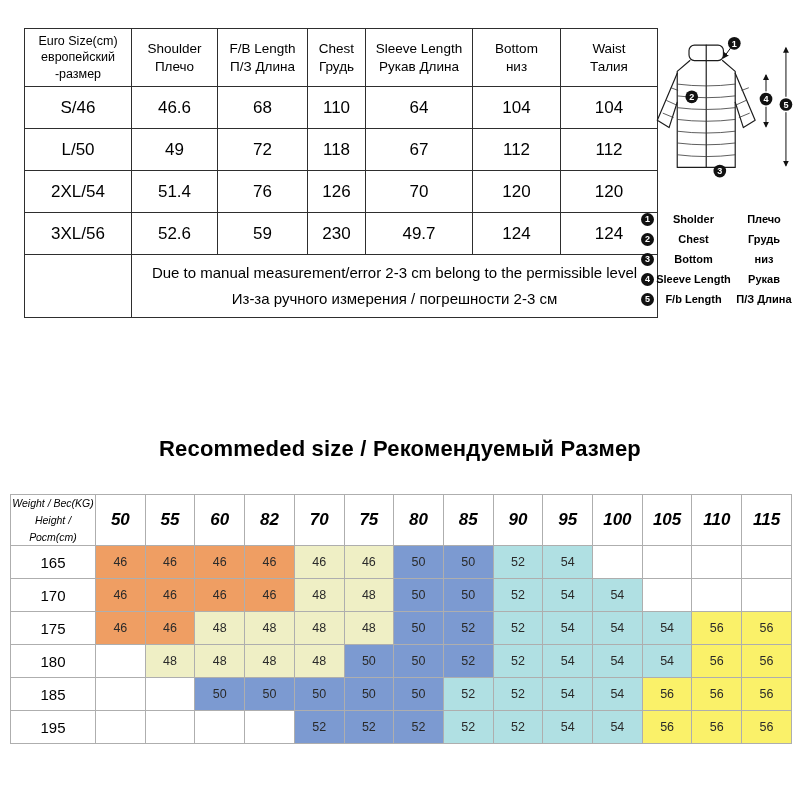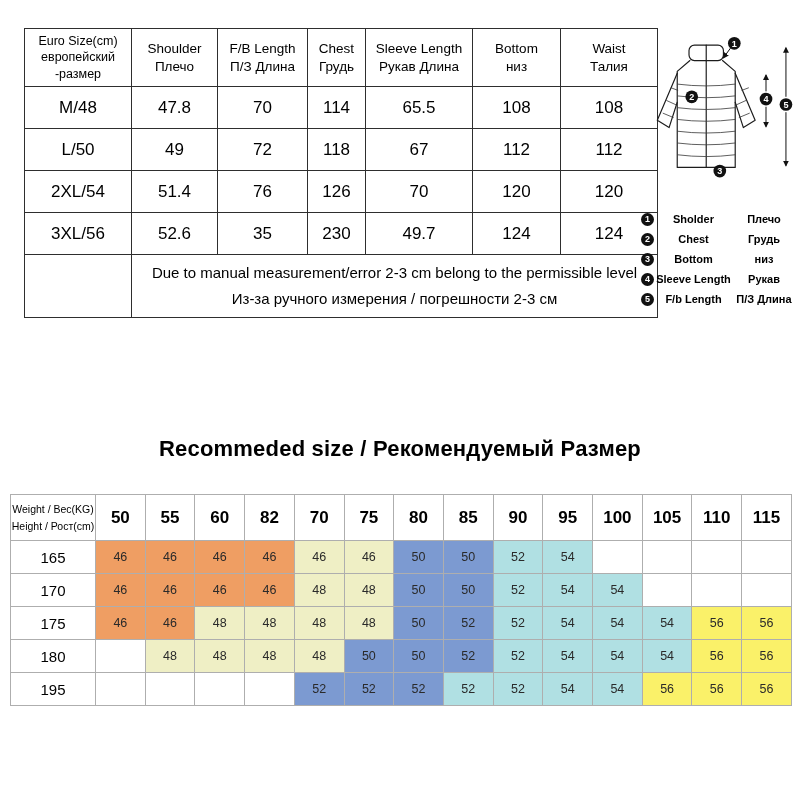--- a/index.html
+++ b/index.html
@@ -28,21 +28,21 @@
   .legend-en { flex:1; text-align:center; font-size:11px; font-weight:bold; white-space:nowrap; }
   .legend-ru { width:62px; text-align:center; font-size:11px; font-weight:bold; white-space:nowrap; }
 
   
   .rec-title { position:absolute; left:0; top:436px; width:800px; text-align:center;
                font-size:22px; font-weight:bold; letter-spacing:0.2px; }
 
   
   .rec-table { position:absolute; left:10px; top:494px; width:782px; table-layout:fixed; }
   .rec-table th, .rec-table td { border:1px solid #aeaeae; text-align:center; vertical-align:middle; background:#fff; }
-  .rec-table thead th { height:46px; }
+  .rec-table thead th { height:46px;font-style:italic; }
   .rec-table thead th.w { font-size:17px; font-weight:bold; }
   .rec-table thead th.corner { font-size:10.5px; font-weight:normal; line-height:1.6; }
   .rec-table tbody td { height:33px; font-size:12.5px; color:#2a2a2a; }
   .rec-table tbody td.h { font-size:15px; color:#000; }
 </style>
 </head>
 <body>
 
 <div class="page">
 
@@ -84,27 +84,27 @@
             <div>низ</div>
           </th>
           <th class="">
             <div>Waist</div>
             <div>Талия</div>
           </th>
         </tr>
     </thead>
     <tbody>
         <tr>
-          <td>M/48</td>
-          <td>47.8</td>
-          <td>70</td>
-          <td>114</td>
-          <td>65.5</td>
-          <td>108</td>
-          <td>108</td>
+          <td>S/46</td>
+          <td>46.6</td>
+          <td>68</td>
+          <td>110</td>
+          <td>64</td>
+          <td>104</td>
+          <td>104</td>
         </tr>
         <tr>
           <td>L/50</td>
           <td>49</td>
           <td>72</td>
           <td>118</td>
           <td>67</td>
           <td>112</td>
           <td>112</td>
         </tr>
@@ -113,21 +113,21 @@
           <td>51.4</td>
           <td>76</td>
           <td>126</td>
           <td>70</td>
           <td>120</td>
           <td>120</td>
         </tr>
         <tr>
           <td>3XL/56</td>
           <td>52.6</td>
-          <td>35</td>
+          <td>59</td>
           <td>230</td>
           <td>49.7</td>
           <td>124</td>
           <td>124</td>
         </tr>
       </tbody>
     <tbody>
       <tr class="foot-row">
         <td></td>
         <td colspan="6">
@@ -332,20 +332,37 @@
           <td style="background: rgb(124, 154, 209);">50</td>
           <td style="background: rgb(124, 154, 209);">52</td>
           <td style="background: rgb(176, 224, 227);">52</td>
           <td style="background: rgb(176, 224, 227);">54</td>
           <td style="background: rgb(176, 224, 227);">54</td>
           <td style="background: rgb(176, 224, 227);">54</td>
           <td style="background: rgb(250, 241, 105);">56</td>
           <td style="background: rgb(250, 241, 105);">56</td>
         </tr>
         <tr>
+          <td class="h">185</td>
+          <td style="background: rgb(255, 255, 255);"></td>
+          <td style="background: rgb(255, 255, 255);"></td>
+          <td style="background: rgb(124, 154, 209);">50</td>
+          <td style="background: rgb(124, 154, 209);">50</td>
+          <td style="background: rgb(124, 154, 209);">50</td>
+          <td style="background: rgb(124, 154, 209);">50</td>
+          <td style="background: rgb(124, 154, 209);">50</td>
+          <td style="background: rgb(176, 224, 227);">52</td>
+          <td style="background: rgb(176, 224, 227);">52</td>
+          <td style="background: rgb(176, 224, 227);">54</td>
+          <td style="background: rgb(176, 224, 227);">54</td>
+          <td style="background: rgb(250, 241, 105);">56</td>
+          <td style="background: rgb(250, 241, 105);">56</td>
+          <td style="background: rgb(250, 241, 105);">56</td>
+        </tr>
+        <tr>
           <td class="h">195</td>
           <td style="background: rgb(255, 255, 255);"></td>
           <td style="background: rgb(255, 255, 255);"></td>
           <td style="background: rgb(255, 255, 255);"></td>
           <td style="background: rgb(255, 255, 255);"></td>
           <td style="background: rgb(124, 154, 209);">52</td>
           <td style="background: rgb(124, 154, 209);">52</td>
           <td style="background: rgb(124, 154, 209);">52</td>
           <td style="background: rgb(176, 224, 227);">52</td>
           <td style="background: rgb(176, 224, 227);">52</td>

